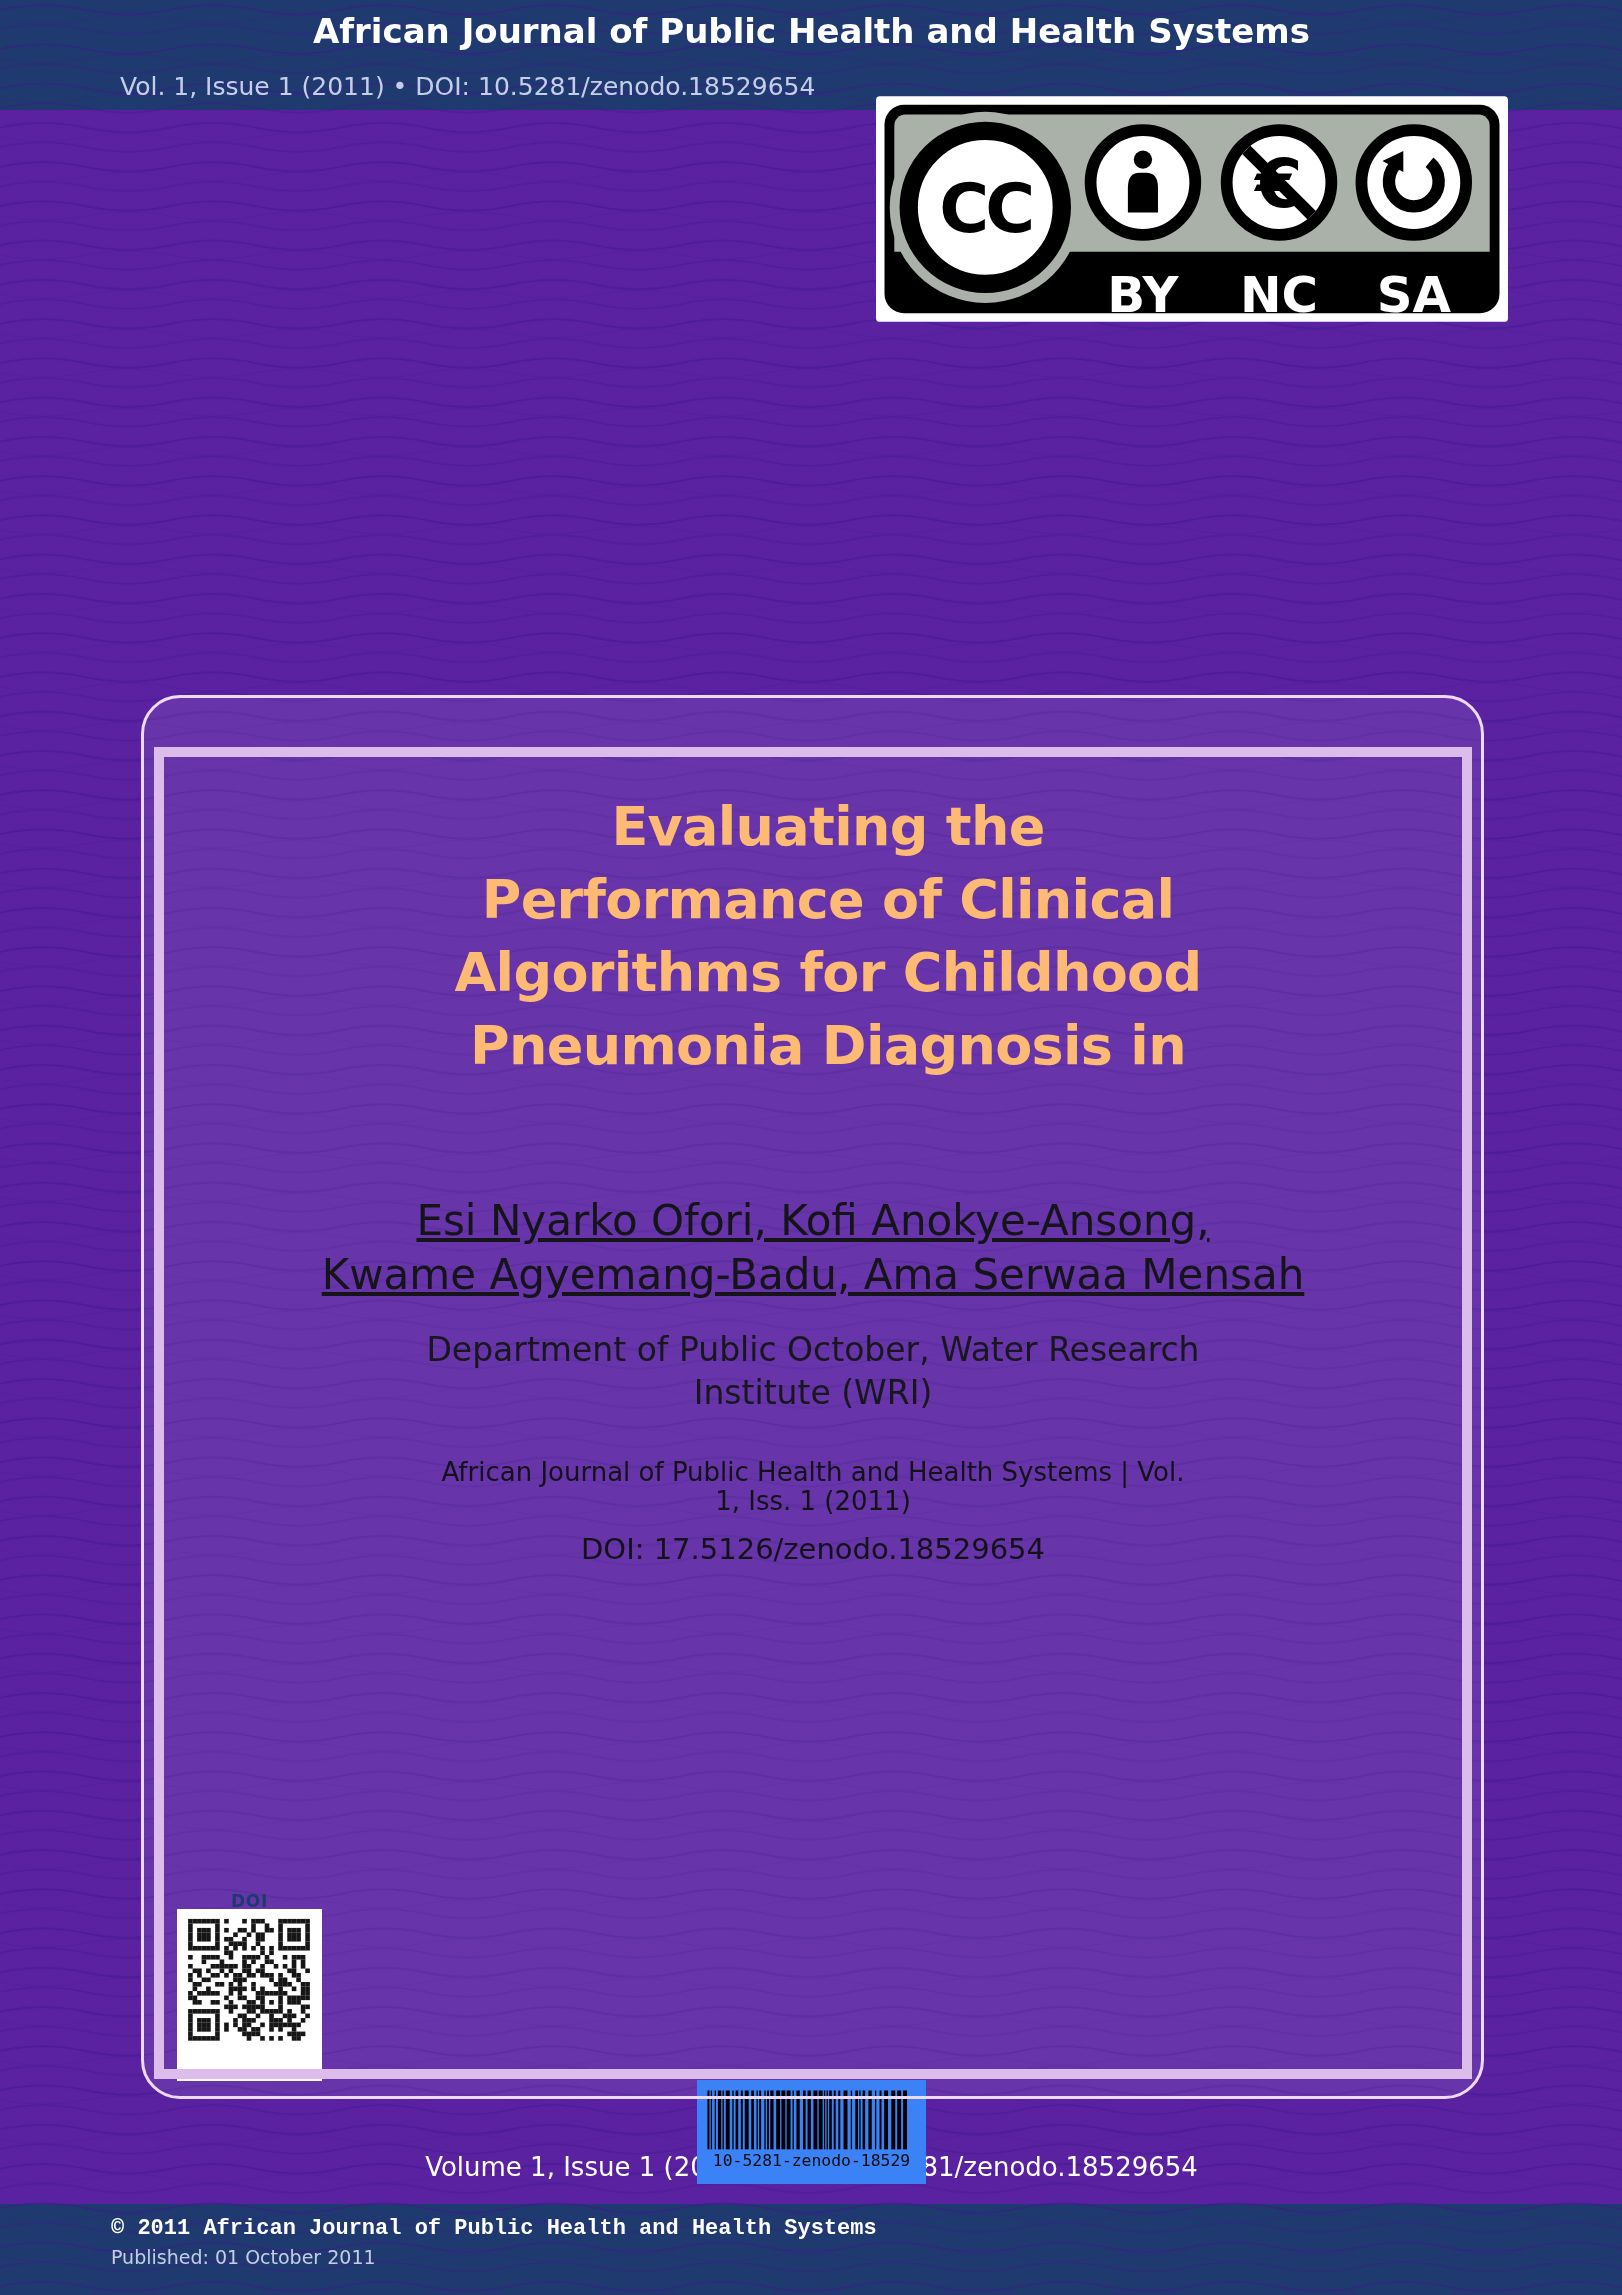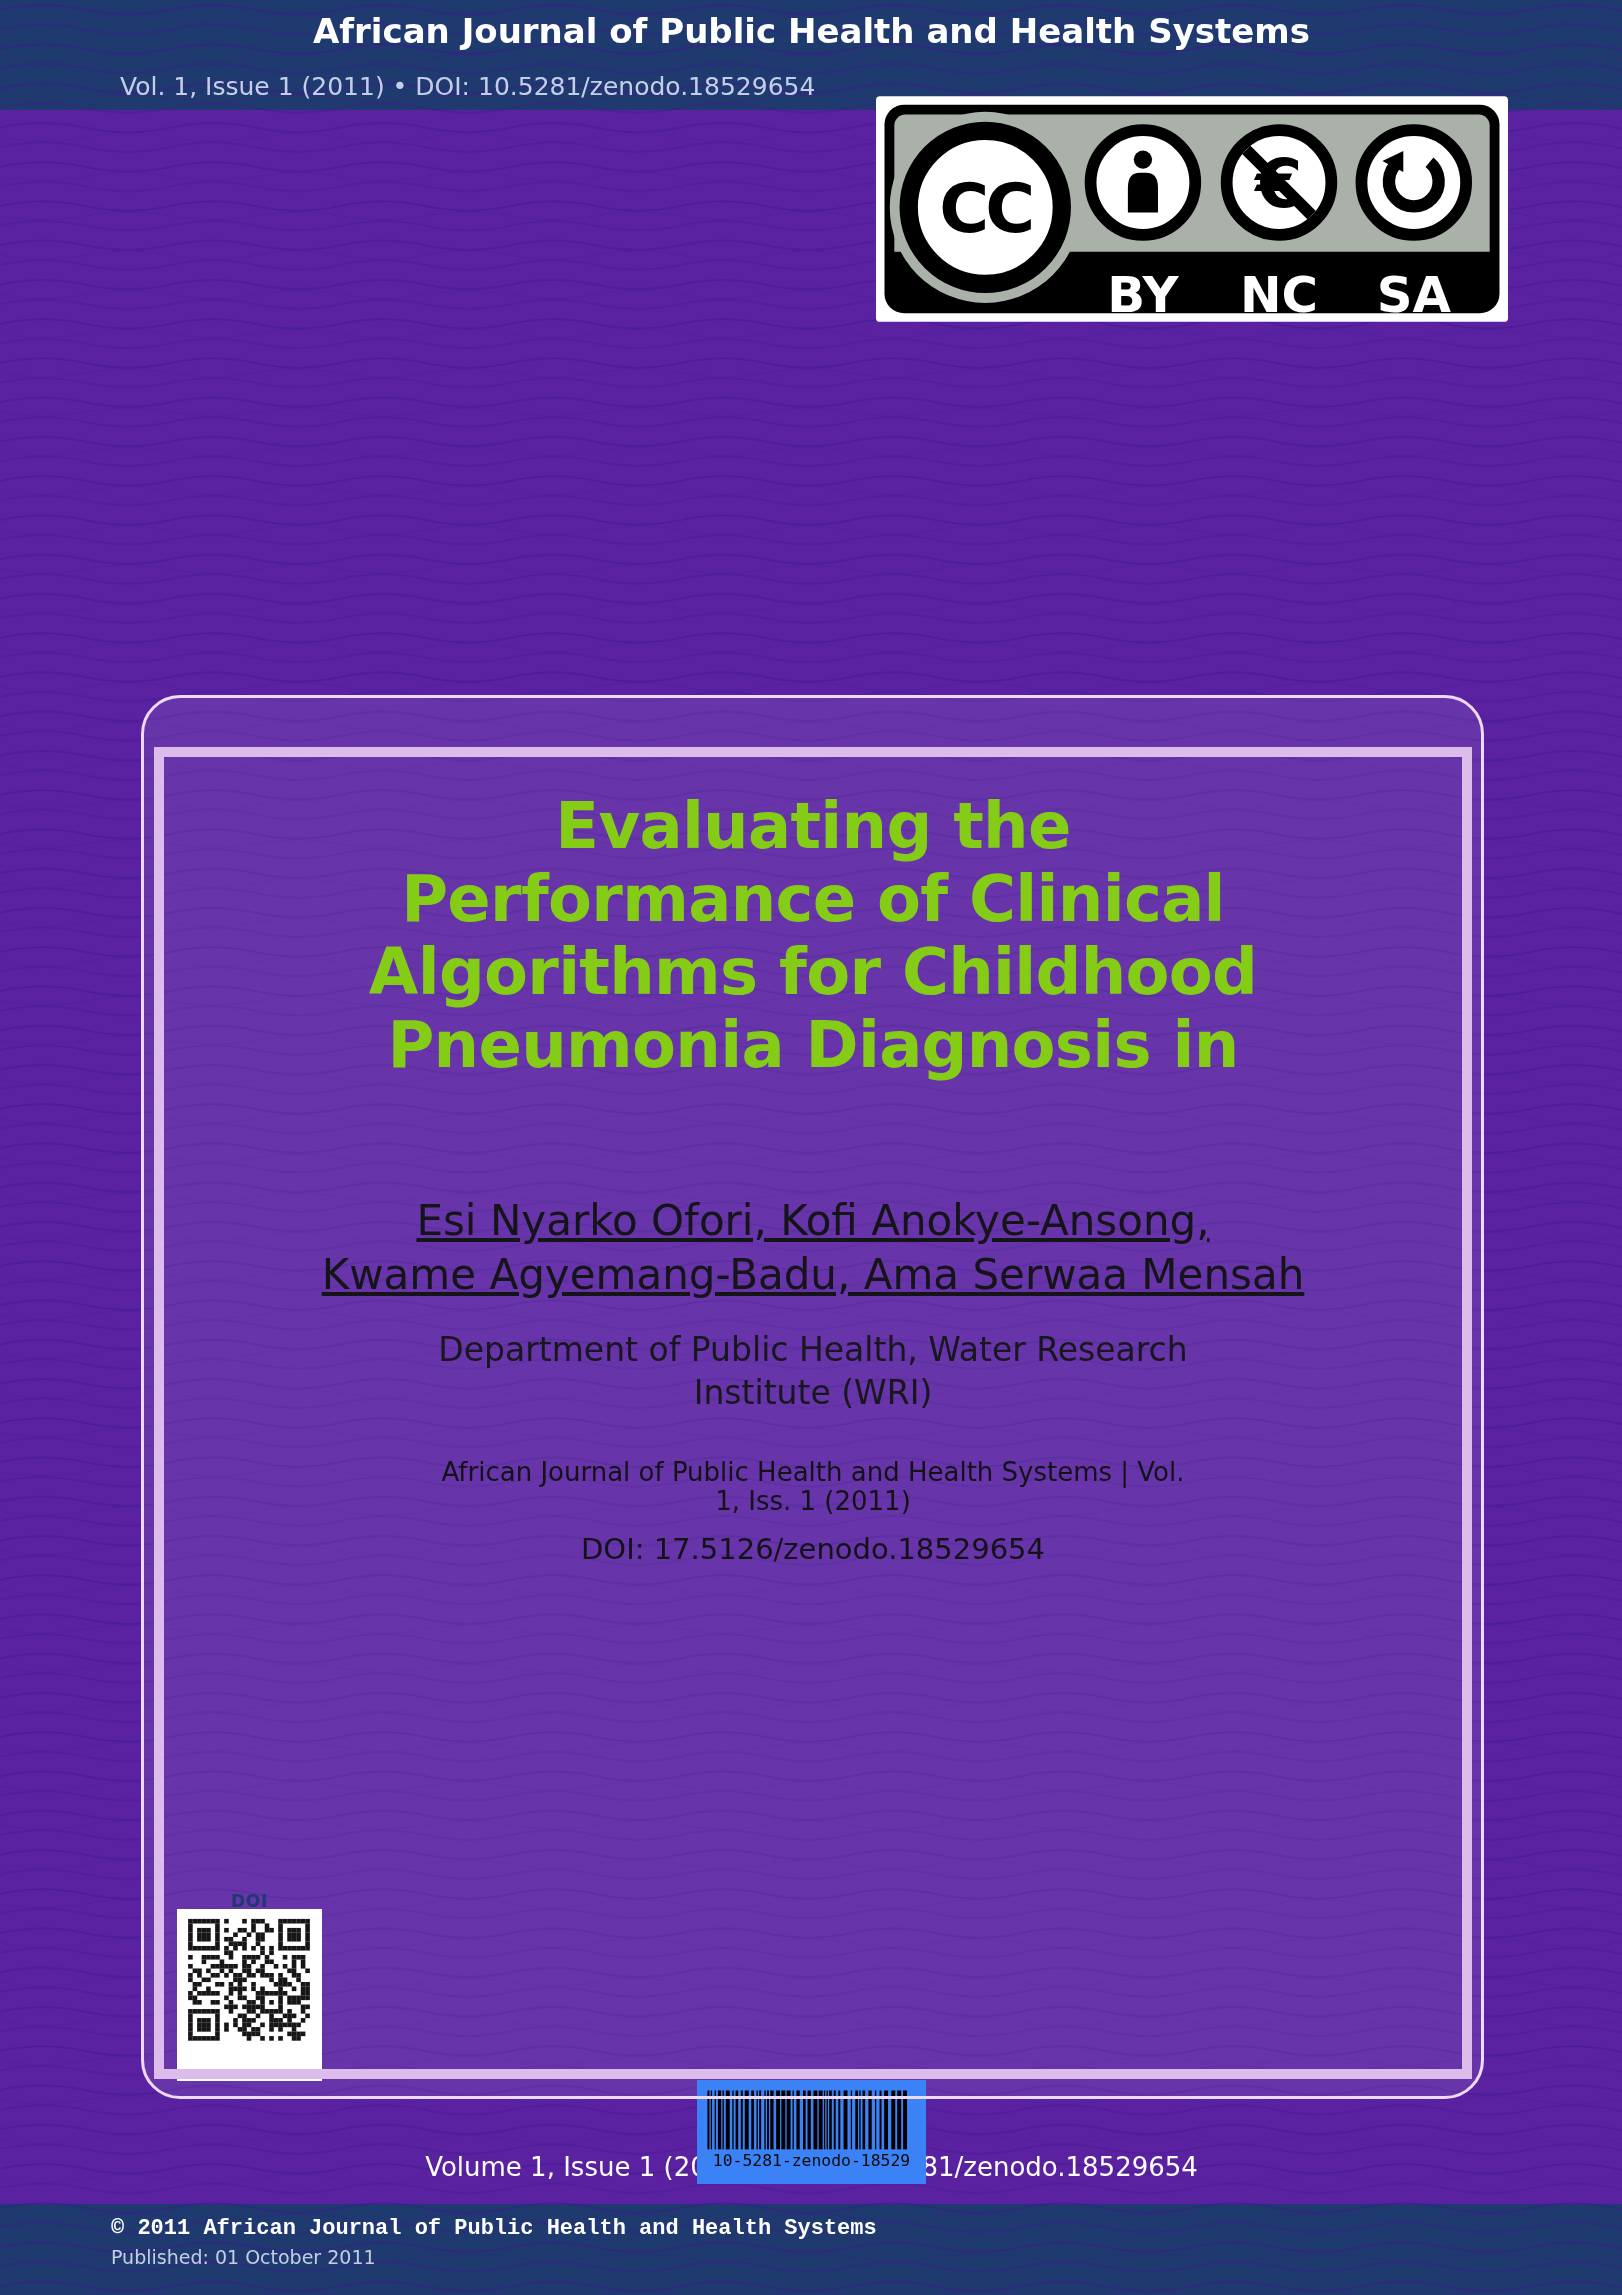--- a/index.html
+++ b/index.html
@@ -19,21 +19,21 @@
   .badge{left:876px;top:96px;width:632px;height:226px;z-index:2;}
   
   .card-tint{left:141px;top:695px;width:1343px;height:1404px;border-radius:39px;
     background:rgba(238,216,255,0.10);z-index:1;}
   .card-outer{left:141px;top:695px;width:1343px;height:1404px;border-radius:39px;
     border:3.3px solid #eed9f6;box-sizing:border-box;background:transparent;z-index:4;}
   .card-inner{left:154px;top:747px;width:1318px;height:1332px;
     border:10.5px solid #dcbcea;box-sizing:border-box;background:transparent;z-index:4;}
   
   .ctext{left:154px;width:1318px;text-align:center;z-index:5;}
-  .title{top:790px;font-size:64px;line-height:73px;font-weight:bold;color:#84cc16;letter-spacing:-0.7px;}
+  .title{top:790px;font-size:54px;line-height:73px;font-weight:bold;color:#fdba74;letter-spacing:-0.7px;margin-left:15px;}
   .authors{top:1194px;font-size:42px;line-height:54px;color:#141419;text-decoration:underline;}
   .affil{top:1328px;font-size:33px;line-height:43px;color:#17171d;}
   .jref{top:1458px;font-size:26px;line-height:29px;color:#121217;}
   .doi{top:1533px;font-size:29px;line-height:33px;color:#121217;}
   
   .qr-label{left:177px;top:1891px;width:145px;text-align:center;z-index:3;
     color:#1d3a6e;font-size:17px;font-weight:bold;letter-spacing:0.7px;}
   .qr-box{left:177px;top:1909px;width:145px;height:172px;background:#ffffff;z-index:3;}
   
   .barcode-box{left:697px;top:2080px;width:229px;height:104px;background:#3b82f6;z-index:3;}
@@ -111,21 +111,21 @@
     <div>Algorithms for Childhood</div>
     <div>Pneumonia Diagnosis in</div>
   </div>
 
   <div class="abs ctext authors">
     <div>Esi Nyarko Ofori, Kofi Anokye-Ansong,</div>
     <div>Kwame Agyemang-Badu, Ama Serwaa Mensah</div>
   </div>
 
   <div class="abs ctext affil">
-    <div>Department of Public Health, Water Research</div>
+    <div>Department of Public October, Water Research</div>
     <div>Institute (WRI)</div>
   </div>
 
   <div class="abs ctext jref">
     <div>African Journal of Public Health and Health Systems | Vol.</div>
     <div>1, Iss. 1 (2011)</div>
   </div>
 
   <div class="abs ctext doi">DOI: 17.5126/zenodo.18529654</div>
 

